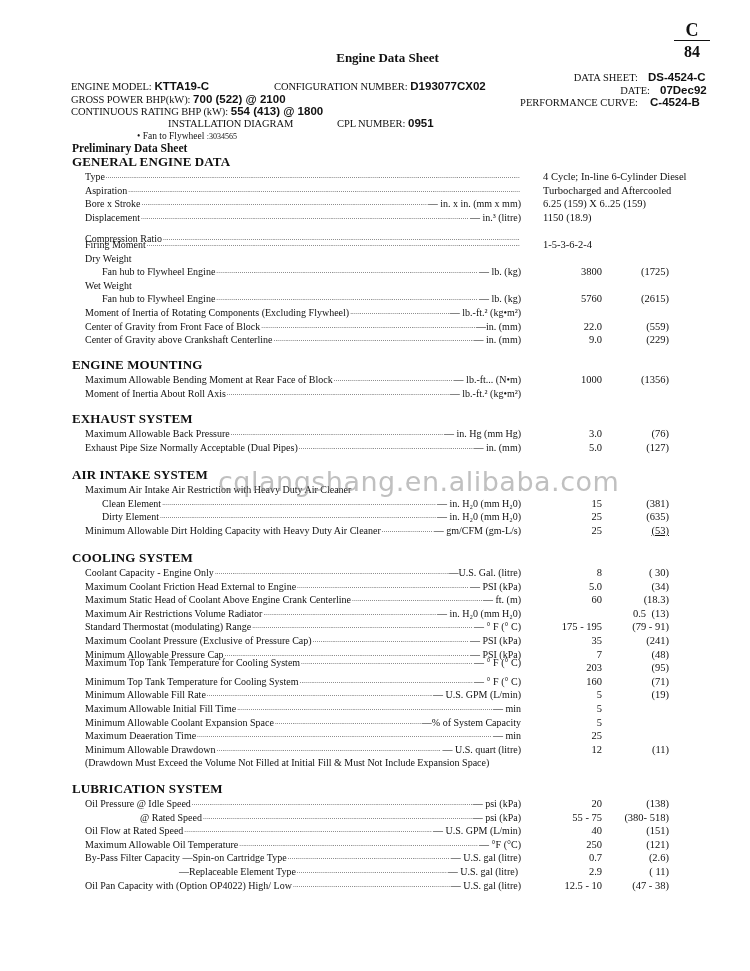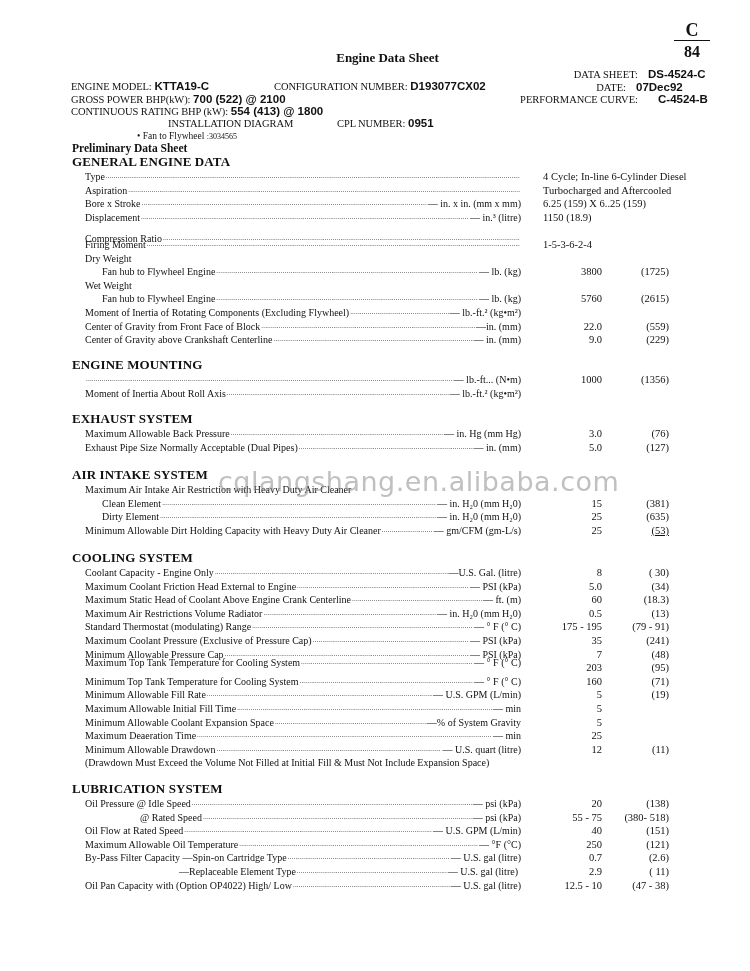--- a/index.html
+++ b/index.html
@@ -11,21 +11,21 @@
     .abs { position: absolute; }
     .hdr-row { position: absolute; font-size: 11px; line-height: 13px; white-space: nowrap; }
     .hdr-row .lbl { font-family: "Liberation Serif", serif; font-size: 10.5px; letter-spacing: -0.1px; }
     .hdr-row .val { font-family: "Liberation Sans", sans-serif; font-weight: bold; font-size: 11.5px; }
 
     #corner-c { left: 674px; top: 20px; width: 36px; text-align: center; font-weight: bold; font-size: 18px; line-height: 20px; border-bottom: 1.5px solid #111; }
     #corner-n { left: 674px; top: 43px; width: 36px; text-align: center; font-weight: bold; font-size: 16px; line-height: 18px; }
 
     #doc-title { left: 0; width: 775px; top: 50px; text-align: center; font-weight: bold; font-size: 13px; }
 
-    .right-block { position: absolute; font-size: 10.5px; line-height: 13px; white-space: nowrap; }
+    .right-block { position: absolute; font-size: 10.5px; line-height: 18px; white-space: nowrap; }
     .right-block .lbl { display: inline-block; width: 130px; text-align: right; font-family: "Liberation Serif", serif; }
     .right-block .val { display: inline-block; margin-left: 10px; font-family: "Liberation Sans", sans-serif; font-weight: bold; font-size: 11.5px; }
 
     #prelim { left: 72px; top: 142px; font-weight: bold; font-size: 11.5px; }
 
     .section-title { position: absolute; left: 72px; font-weight: bold; font-size: 13px; letter-spacing: 0.1px; }
 
     .row { position: absolute; left: 85px; width: 436px; height: 13.5px; font-size: 10px; line-height: 13.5px; display: flex; white-space: nowrap; }
     .row.indent { left: 102px; width: 419px; }
     .row.indent2 { left: 140px; width: 381px; }
@@ -46,25 +46,25 @@
 <body>
 
 <div id="corner-c" class="abs">C</div>
 <div id="corner-n" class="abs">84</div>
 
 <div id="doc-title" class="abs">Engine Data Sheet</div>
 
 <div class="right-block" style="left:508px; top:68px;">
   <span class="lbl">DATA SHEET:</span><span class="val">DS-4524-C</span>
 </div>
-<div class="right-block" style="left:496px; top:81px;">
+<div class="right-block" style="left:520px; top:81px;">
   <span class="lbl">DATE:</span><span class="val">07Dec92</span>
 </div>
 <div class="right-block" style="left:508px; top:93px;">
-  <span class="lbl">PERFORMANCE CURVE:</span><span class="val" style="margin-left:20px;">C-4524-B</span>
+  <span class="lbl">PERFORMANCE CURVE:</span><span class="val" style="margin-left:12px;">C-4524-B</span>
 </div>
 
 <div class="hdr-row" style="left:71px; top:80px;">
   <span class="lbl">ENGINE MODEL:</span>
   <span class="val">KTTA19-C</span>
 </div>
 <div class="hdr-row" style="left:274px; top:80px;">
   <span class="lbl">CONFIGURATION NUMBER:</span>
   <span class="val">D193077CX02</span>
 </div>
@@ -168,20 +168,21 @@
     <div class="v1" style="top: 319.6px;">22.0</div>
     <div class="v2" style="top: 319.6px;">(559)</div>
     <div class="row" style="top: 333.2px;">
       <span class="label">Center of Gravity above Crankshaft Centerline</span>
       <span class="dots"></span>
       <span class="unit">— in. (mm)</span>
     </div>
     <div class="v1" style="top: 333.2px;">9.0</div>
     <div class="v2" style="top: 333.2px;">(229)</div>
     <div class="row" style="top: 373px;">
+      <span class="label">Maximum Allowable Bending Moment at Rear Face of Block</span>
       <span class="dots"></span>
       <span class="unit">— lb.-ft... (N•m)</span>
     </div>
     <div class="v1" style="top: 373px;">1000</div>
     <div class="v2" style="top: 373px;">(1356)</div>
     <div class="row" style="top: 386.6px;">
       <span class="label">Moment of Inertia About Roll Axis</span>
       <span class="dots"></span>
       <span class="unit">— lb.-ft.² (kg•m²)</span>
     </div>
@@ -243,21 +244,21 @@
       <span class="dots"></span>
       <span class="unit">— ft. (m)</span>
     </div>
     <div class="v1" style="top: 593.2px; text-align: right;">60</div>
     <div class="v2" style="top: 593.2px;">(18.3)</div>
     <div class="row" style="top: 606.8px;">
       <span class="label">Maximum Air Restrictions Volume Radiator</span>
       <span class="dots"></span>
       <span class="unit">— in. H₂0 (mm H₂0)</span>
     </div>
-    <div class="v1" style="top: 606.8px;">0.5</div>
+    <div class="v1" style="top: 606.8px; margin-left: 44px;">0.5</div>
     <div class="v2" style="top: 606.8px;">(13)</div>
     <div class="row" style="top: 620.4px;">
       <span class="label">Standard Thermostat (modulating) Range</span>
       <span class="dots"></span>
       <span class="unit">— ° F (° C)</span>
     </div>
     <div class="v1" style="top: 620.4px;">175 - 195</div>
     <div class="v2" style="top: 620.4px;">(79 - 91)</div>
     <div class="row" style="top: 634px;">
       <span class="label">Maximum Coolant Pressure (Exclusive of Pressure Cap)</span>
@@ -296,21 +297,21 @@
     <div class="v2" style="top: 688.4px;">(19)</div>
     <div class="row" style="top: 702px;">
       <span class="label">Maximum Allowable Initial Fill Time</span>
       <span class="dots"></span>
       <span class="unit">— min</span>
     </div>
     <div class="v1" style="top: 702px;">5</div>
     <div class="row" style="top: 715.6px;">
       <span class="label">Minimum Allowable Coolant Expansion Space</span>
       <span class="dots"></span>
-      <span class="unit">—% of System Gravity</span>
+      <span class="unit">—% of System Capacity</span>
     </div>
     <div class="v1" style="top: 715.6px;">5</div>
     <div class="row" style="top: 729.2px;">
       <span class="label">Maximum Deaeration Time</span>
       <span class="dots"></span>
       <span class="unit">— min</span>
     </div>
     <div class="v1" style="top: 729.2px;">25</div>
     <div class="row" style="top: 742.8px;">
       <span class="label">Minimum Allowable Drawdown</span>

